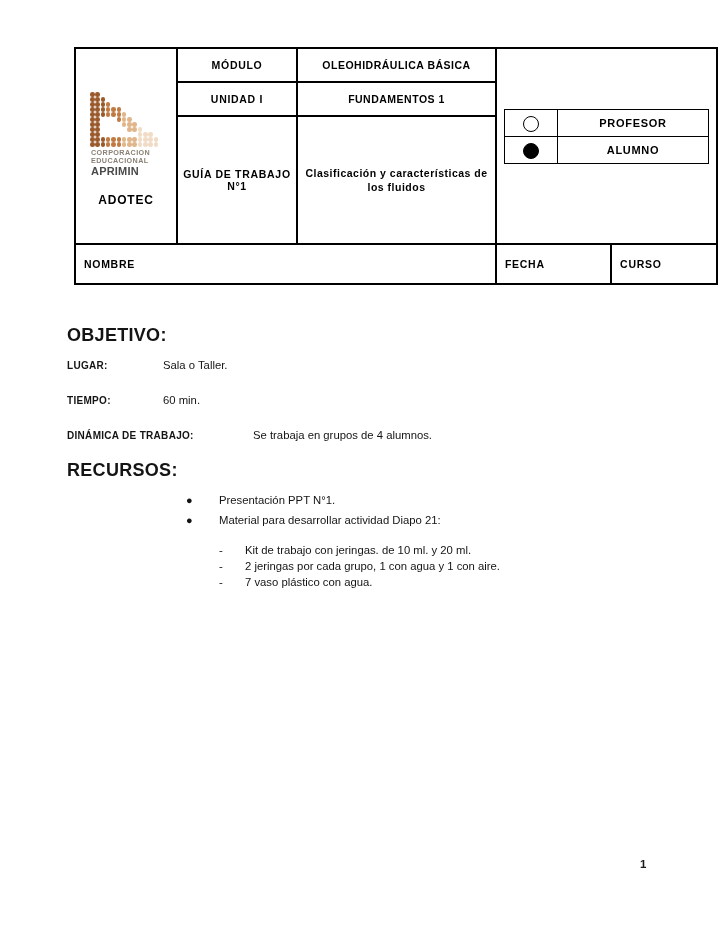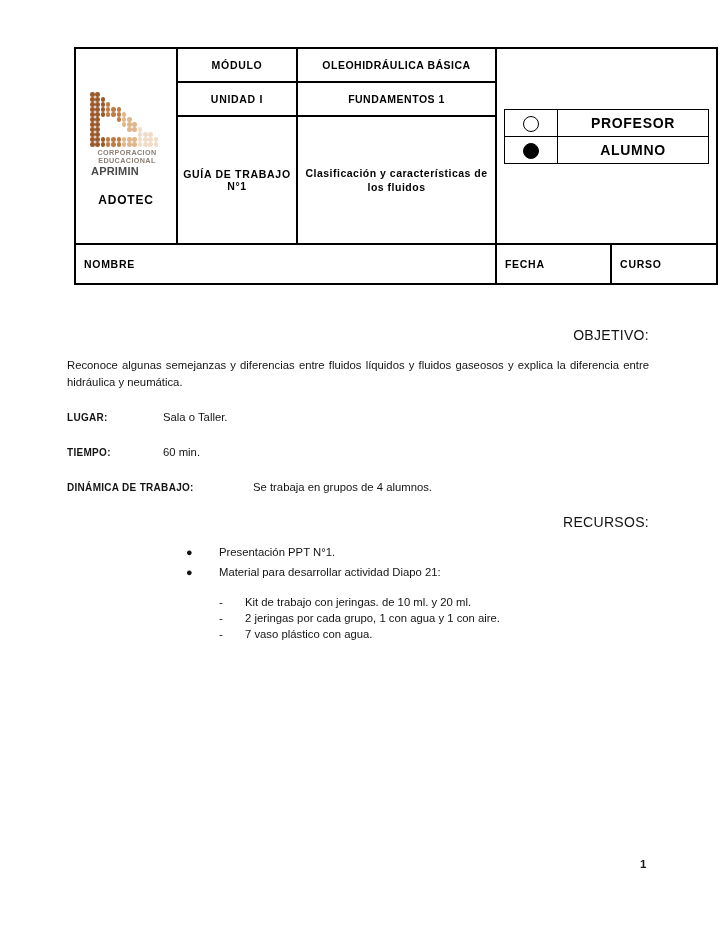--- a/index.html
+++ b/index.html
@@ -63,21 +63,21 @@
     height: 4.6px;
     border-radius: 50%;
     display: block;
   }
   .logo-word1, .logo-word2 {
     font-size: 7.2px;
     letter-spacing: 0.4px;
     font-weight: bold;
     line-height: 8px;
     color: #8a8076;
-    text-align: center;
+    text-align: left;
     padding-left: 2px;
   }
   .logo-word3 {
     font-size: 11px;
     font-weight: bold;
     letter-spacing: 0.2px;
     line-height: 12px;
     color: #4a4a4a;
     text-align: left;
     padding-left: 2px;
@@ -139,21 +139,21 @@
     width: 14px;
     height: 14px;
     border: 1.6px solid #000;
     border-radius: 50%;
     background: #fff;
     vertical-align: middle;
   }
   .cb.filled { background: #000; }
   .cb-label-c {
     text-align: center;
-    font-size: 14px;
+    font-size: 11px;
     font-weight: bold;
     letter-spacing: 0.7px;
     vertical-align: middle;
     padding: 2px 4px !important;
   }
   .cb-label-l {
     text-align: left;
     font-size: 10px;
     font-weight: bold;
     letter-spacing: 0.5px;
@@ -176,25 +176,24 @@
   .content {
     position: absolute;
     left: 67px;
     top: 327px;
     width: 582px;
     font-size: 11.3px;
     line-height: 16px;
     color: #141414;
   }
   .sec-head {
-    font-weight: normal;
-    font-size: 14px;
+    font-weight: bold;
+    font-size: 18px;
     letter-spacing: 0.3px;
     margin: 0 0 14px 0;
-    text-align: right;
   }
   .para {
     text-align: justify;
     margin: 0 0 18px 0;
     line-height: 17px;
   }
   .kv {
     margin: 0 0 18px 0;
     white-space: nowrap;
   }
@@ -394,21 +393,20 @@
         </tbody>
             </table>
       </td>
     </tr>
   </tbody>
     </table>
 
   <div class="content">
 
     <div class="sec-head">OBJETIVO:</div>
-    <div class="para">Reconoce algunas semejanzas y diferencias entre fluidos líquidos y fluidos gaseosos  y explica  la diferencia entre hidráulica y neumática.</div>
 
     <div class="kv">
       <span class="k w1">LUGAR:</span><span class="v">Sala o Taller.</span>
     </div>
 
     <div class="kv">
       <span class="k w1">TIEMPO:</span><span class="v">60 min.</span>
     </div>
 
     <div class="kv">

